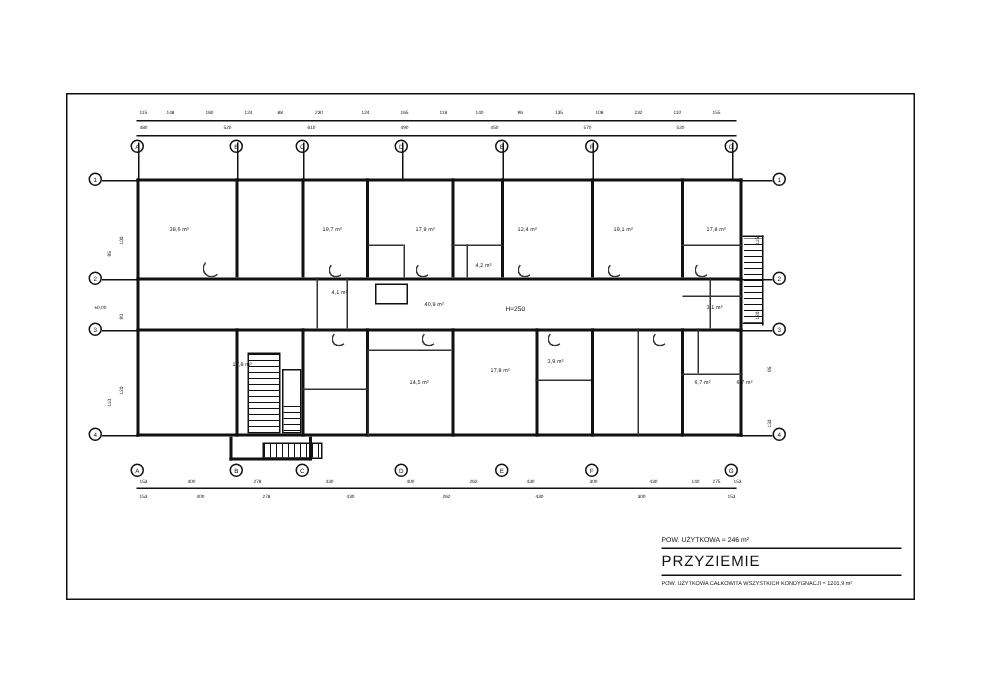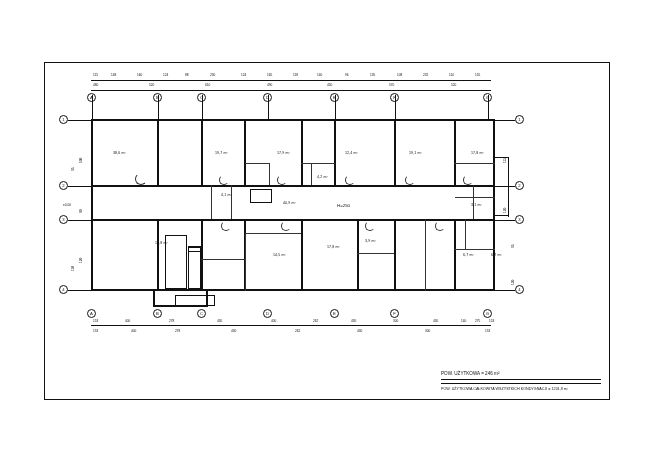--- a/index.html
+++ b/index.html
@@ -338,19 +338,20 @@
       <div class="dim-text" style="left:130px; top:266px;">278</div>
       <div class="dim-text" style="left:186px; top:266px;">430</div>
       <div class="dim-text" style="left:250px; top:266px;">262</div>
       <div class="dim-text" style="left:312px; top:266px;">430</div>
       <div class="dim-text" style="left:380px; top:266px;">300</div>
       <div class="dim-text" style="left:440px; top:266px;">153</div>
 
       <div class="title-block">
         <div class="tb-area">POW. UŻYTKOWA = 246 m²</div>
         <div class="tb-rule"></div>
+        <div class="tb-title">PRZYZIEMIE</div>
         <div class="tb-rule"></div>
         <div class="tb-total">POW. UŻYTKOWA CAŁKOWITA WSZYSTKICH KONDYGNACJI = 1201,9 m²</div>
       </div>
 
     </div>
   </div>
 </div>
 
 </body></html>

